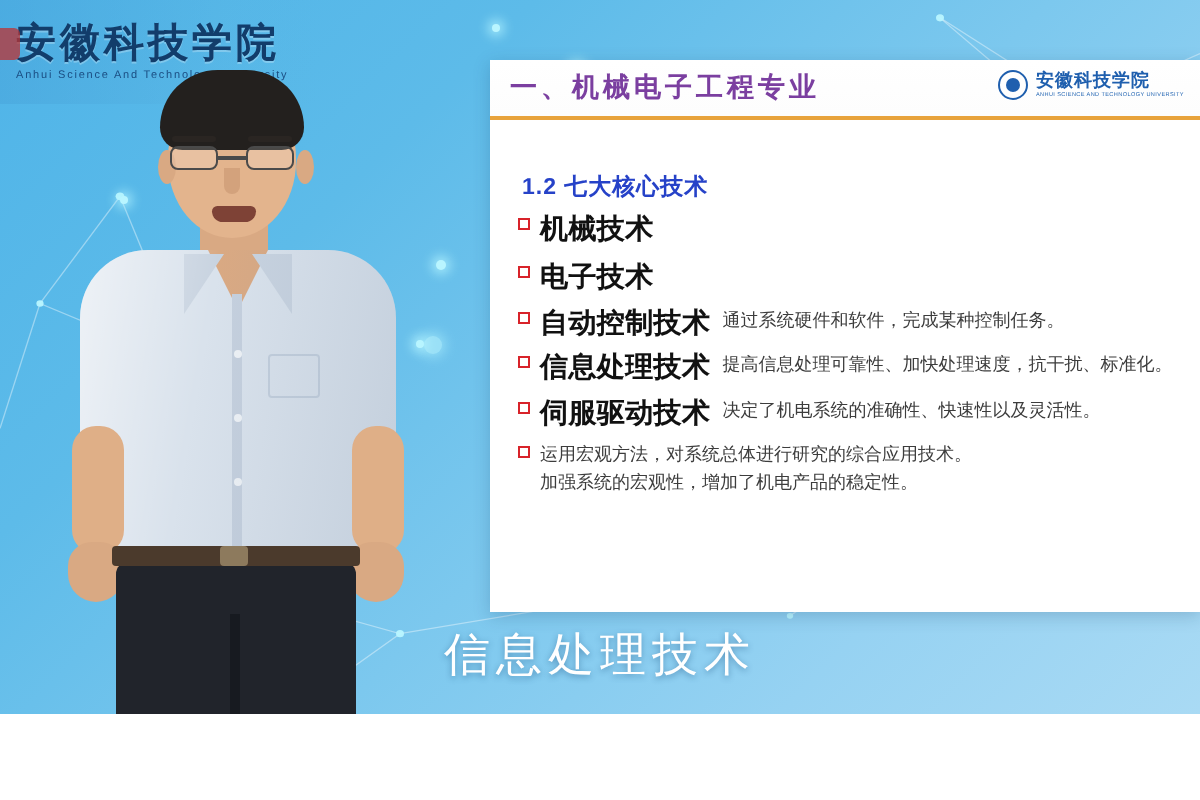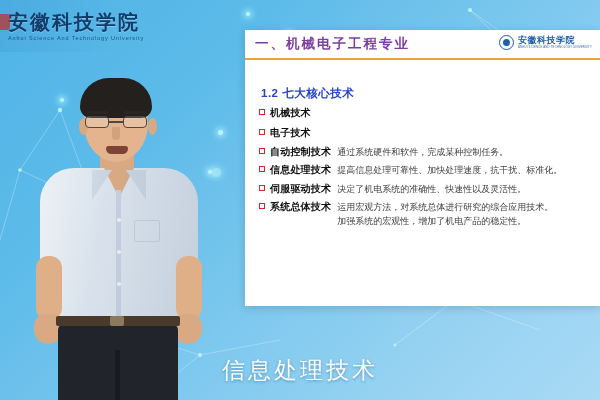--- a/index.html
+++ b/index.html
@@ -5,21 +5,21 @@
   * { box-sizing: border-box; margin: 0; padding: 0; }
   html, body {
     width: 600px; height: 400px;
     overflow: hidden;
     font-family: "Liberation Sans", "DejaVu Sans", sans-serif;
   }
 
   
   #video-frame {
     position: relative;
-    width: 600px; height: 400px;
+    width: 600px; height: 357px;
     background: linear-gradient(135deg, #4fb4e8 0%, #5dbbe9 28%, #7cc8ee 55%, #96d2f2 78%, #a9daf4 100%);
     overflow: hidden;
   }
 
   
   .net-layer { position: absolute; inset: 0; pointer-events: none; }
   .net-layer svg { width: 100%; height: 100%; display: block; }
 
   .glow-dot {
     position: absolute; border-radius: 50%;
@@ -180,21 +180,21 @@
 
   .tech-row { display: flex; align-items: flex-start; margin-bottom: 4.5px; }
   .bullet {
     flex: 0 0 auto; width: 6px; height: 6px;
     border: 1.5px solid #d8232a; background: #fff;
     margin: 3px 5px 0 4px;
   }
   .term {
     flex: 0 0 auto;
     font-family: "Liberation Sans", sans-serif;
-    font-size: 10px; font-weight: 700; color: #111;
+    font-size: 14px; font-weight: 700; color: #111;
     letter-spacing: .2px; white-space: nowrap;
     margin-right: 6px;
   }
   .desc {
     font-family: "Liberation Serif", "DejaVu Serif", serif;
     font-size: 9px; color: #3d3d3d; line-height: 1.45;
     padding-top: 1px;
   }
   .desc .hl { color: #1d49c4; font-weight: 700; }
   .desc .arrow { color: #1d49c4; font-weight: 700; padding: 0 3px; }
@@ -337,21 +337,20 @@
       </div>
 
       <div class="tech-row">
         <span class="bullet"></span>
         <span class="term">伺服驱动技术</span>
         <span class="desc">决定了机电系统的准确性、快速性以及灵活性。</span>
       </div>
 
       <div class="tech-row two-line">
         <span class="bullet"></span>
-        <span class="term">系统总体技术</span>
         <span class="desc">
           <span>运用宏观方法，对系统总体进行研究的综合应用技术。</span>
           <span class="l2">加强系统的宏观性，增加了机电产品的稳定性。</span>
         </span>
       </div>
 
     </div>
   </div>
 
   <div id="caption">信息处理技术</div>

